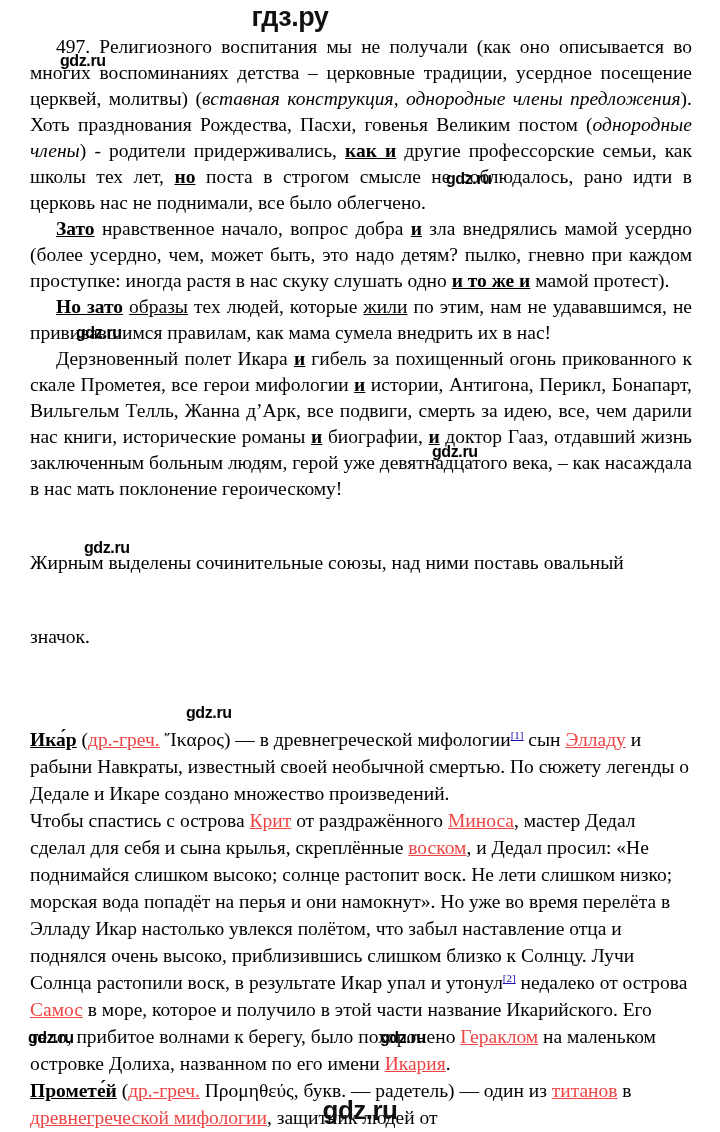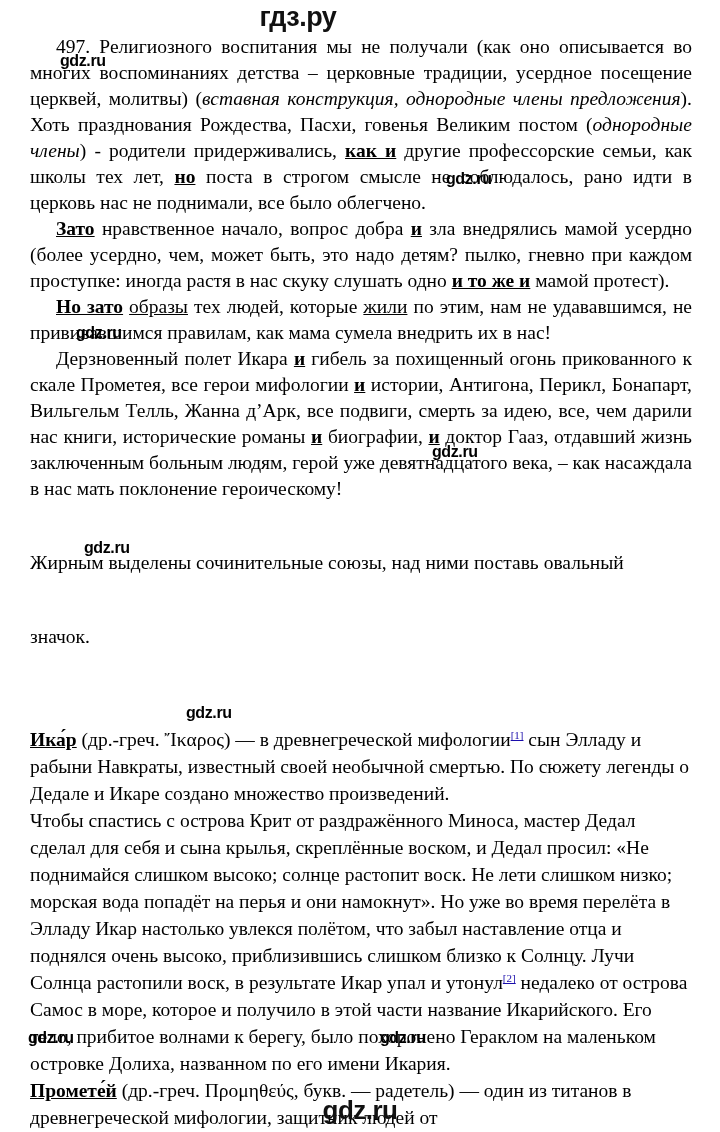--- a/index.html
+++ b/index.html
@@ -14,21 +14,21 @@
     position: relative;
     overflow: hidden;
     font-family: "Liberation Serif", "DejaVu Serif", serif;
     color: #000000;
   }
 
   
   .brand-top {
     position: absolute;
     top: 2px;
-    left: 8px;
+    left: 0;
     width: 580px;
     text-align: center;
     font-family: "Liberation Sans", "DejaVu Sans", sans-serif;
     font-weight: bold;
     font-size: 27px;
     letter-spacing: -0.5px;
     color: #111111;
     user-select: none;
   }
   .brand-bottom {
@@ -78,21 +78,22 @@
   .i   { font-style: italic; }
   .u   { text-decoration: underline; }
 
   
   .wiki p {
     text-align: left;
     line-height: 27px;
     font-size: 19.5px;
   }
   a.lnk {
-    color: #000000;
+    color: #ef4444;
+    text-decoration: underline;
     cursor: pointer;
   }
   sup.ref {
     font-size: 11px;
     vertical-align: super;
     line-height: 0;
   }
   sup.ref a { color: #1a0dab; text-decoration: underline; }
   .spacer-md { height: 20px; }
   .spacer-lg { height: 28px; }

